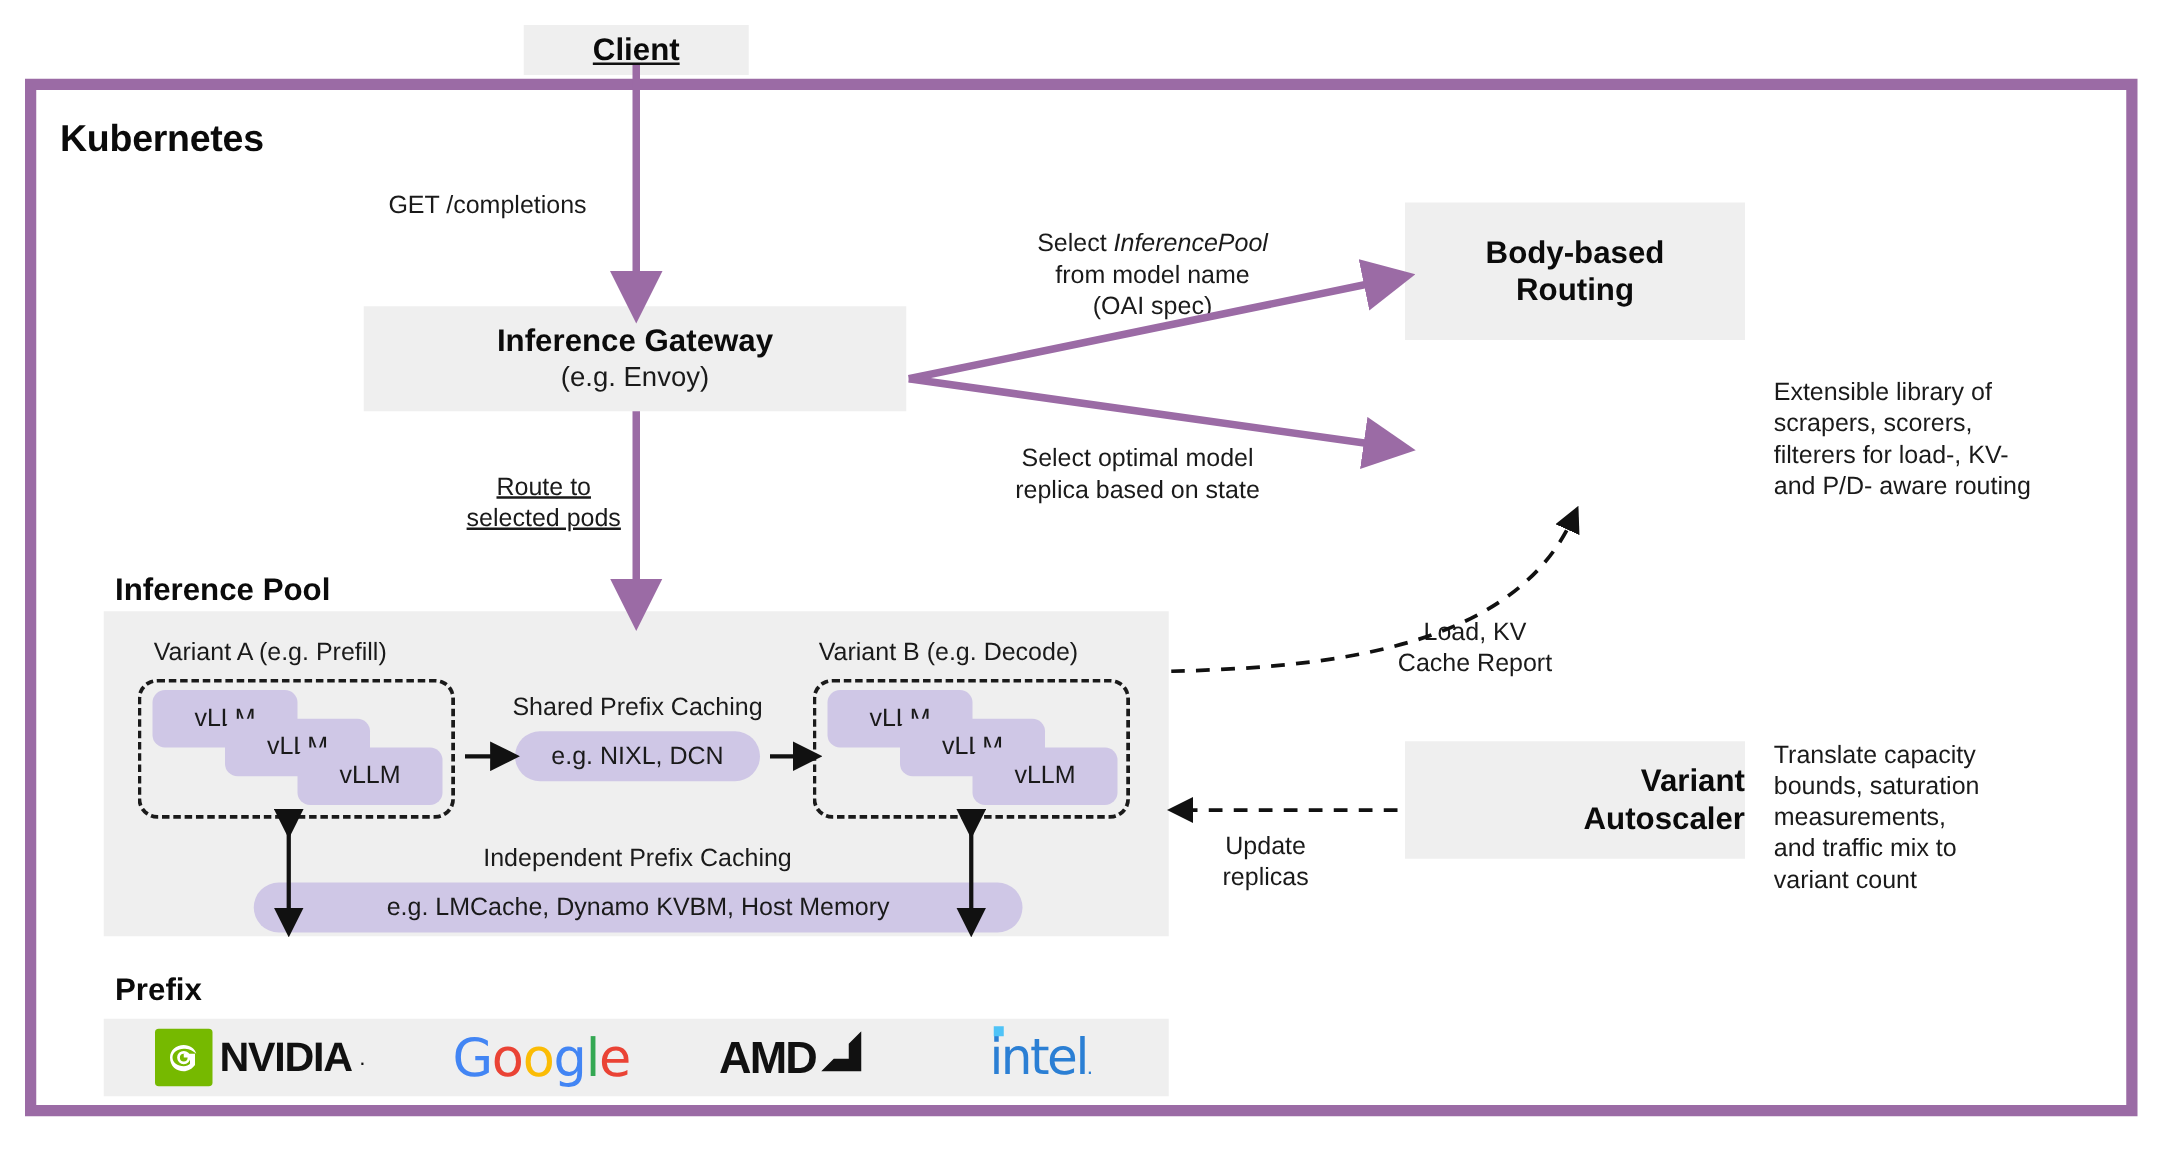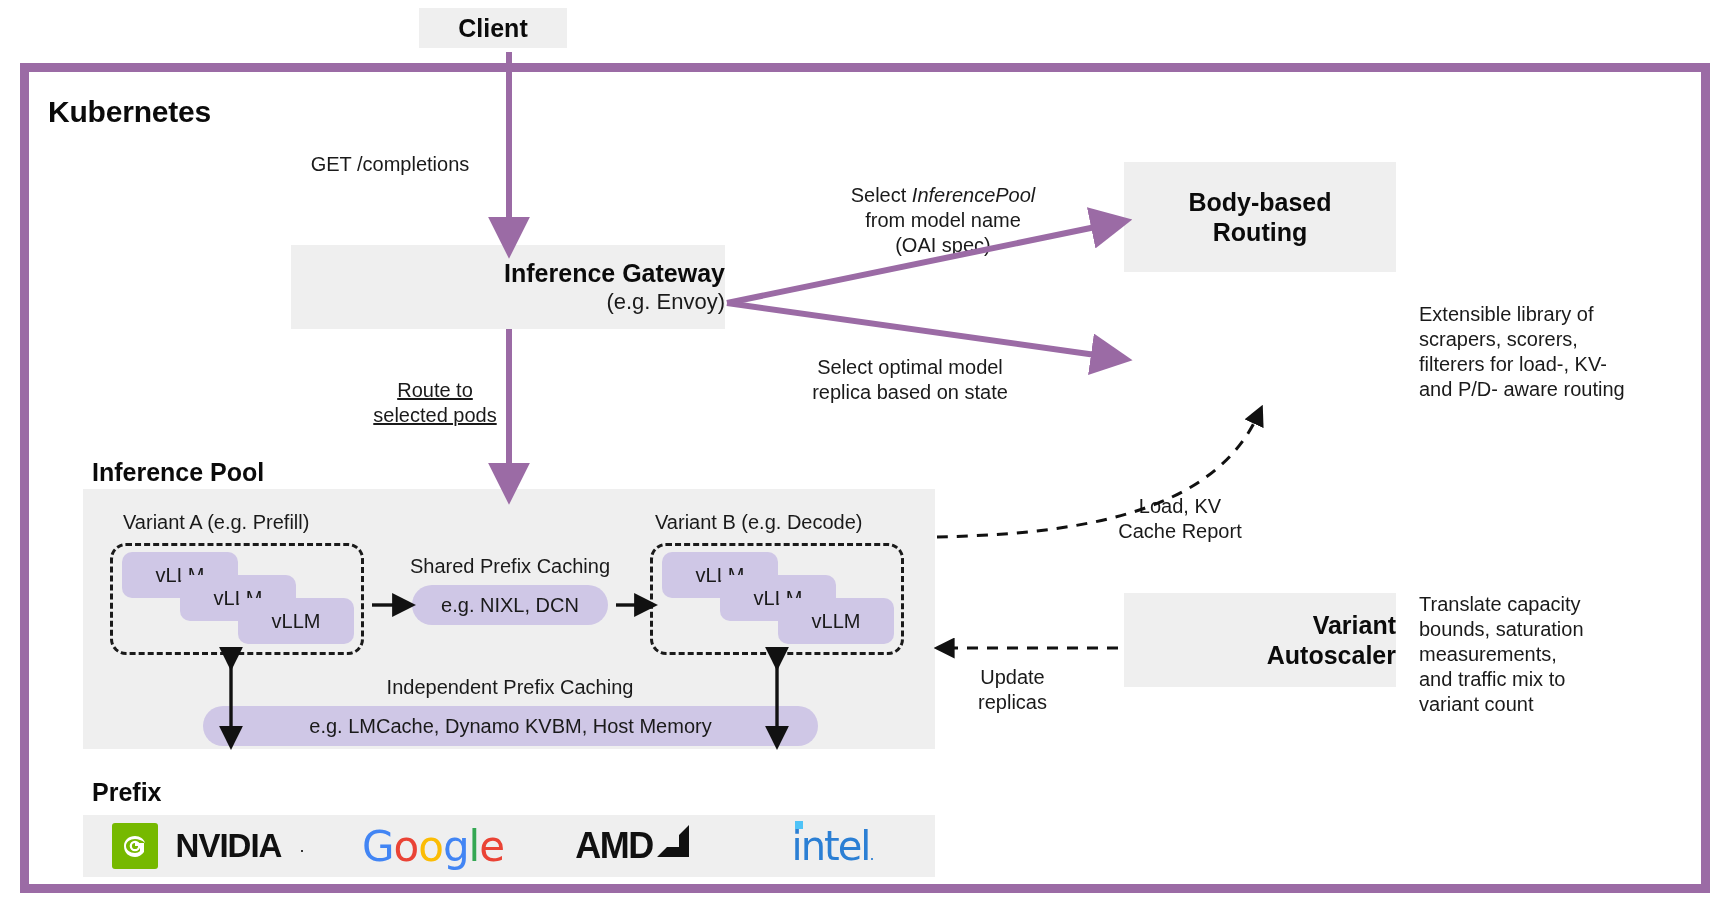--- a/index.html
+++ b/index.html
@@ -32,21 +32,21 @@
   .vcard span{position:absolute;left:0;right:0;top:50%;transform:translateY(-50%);
               text-align:center;font-size:20px;color:#1a1a1a;}
   .pillbox{background:#cfc7e6;border-radius:20px;display:flex;align-items:center;justify-content:center;
            font-size:20px;color:#1a1a1a;}
 
   
   #nodestrip{background:#efefef;display:flex;align-items:center;}
   .logo{display:flex;align-items:center;justify-content:center;}
 
   
-  .nv-wrap{display:flex;align-items:center;gap:18px;}
+  .nv-wrap{display:flex;align-items:center;gap:6px;}
   .nv-eye{width:46px;height:46px;background:#76b900;border-radius:3px;display:flex;align-items:center;justify-content:center;}
   .nv-eye svg{display:block;}
   .nv-text{font-weight:bold;font-size:33px;letter-spacing:-1px;color:#111;}
   .nv-dot{font-size:18px;color:#111;}
   
   .g-text{font-size:42px;letter-spacing:-1px;font-family:"DejaVu Sans",sans-serif;}
   .g-text span{font-weight:400;}
   
   .amd-text{font-weight:bold;font-size:36px;letter-spacing:-1.5px;color:#111;}
   
@@ -56,35 +56,35 @@
 </style>
 </head>
 <body>
 
 <div id="stage">
 
   <div id="kube" class="abs" style="left:20px;top:63px;width:1690px;height:830px;"></div>
 
   <div class="abs" id="kube-title" style="left:48px;top:95px;">Kubernetes</div>
 
-  <div class="abs gbox" style="left:419px;top:8px;width:148px;height:40px;">
+  <div class="abs gbox" style="left:419px;top:20px;width:180px;height:40px;text-decoration:underline;">
     <div class="t1" style="font-size:25px;">Client</div>
   </div>
 
-  <div class="abs gbox" style="left:291px;top:245px;width:434px;height:84px;align-items:flex-end;">
+  <div class="abs gbox" style="left:291px;top:245px;width:434px;height:84px;">
     <div class="t1">Inference Gateway</div>
     <div class="t2">(e.g. Envoy)</div>
   </div>
 
   <div class="abs lbl c" style="left:280px;top:152px;width:220px;">GET /completions</div>
 
   <div class="abs lbl c" style="left:345px;top:378px;width:180px;text-decoration:underline;">Route to
 selected pods</div>
 
-  <div class="abs lbl c" style="left:798px;top:158px;width:290px;">
+  <div class="abs lbl c" style="left:777px;top:158px;width:290px;">
     <span>Select </span><span class="ital">InferencePool</span><span style="white-space:pre-line;">
 from model name
 (OAI spec)</span>
   </div>
 
   <div class="abs lbl c" style="left:760px;top:355px;width:300px;">Select optimal model
 replica based on state</div>
 
   <div class="abs lbl c" style="left:1085px;top:494px;width:190px;">Load, KV
 Cache Report</div>

